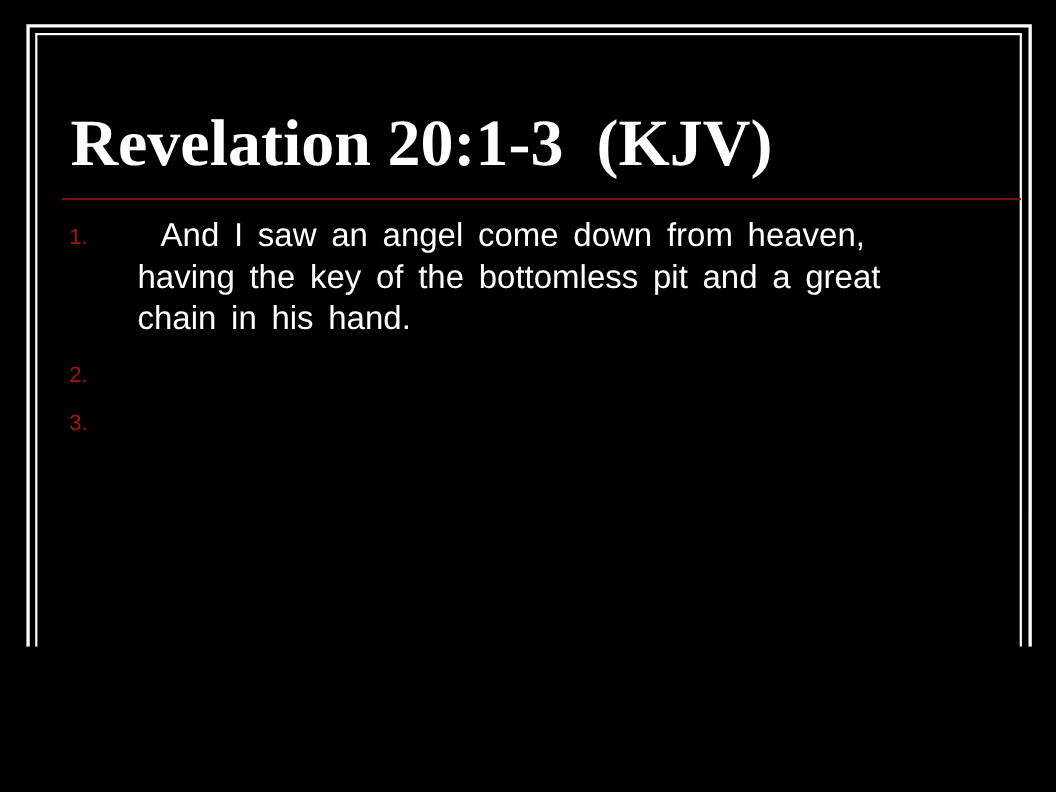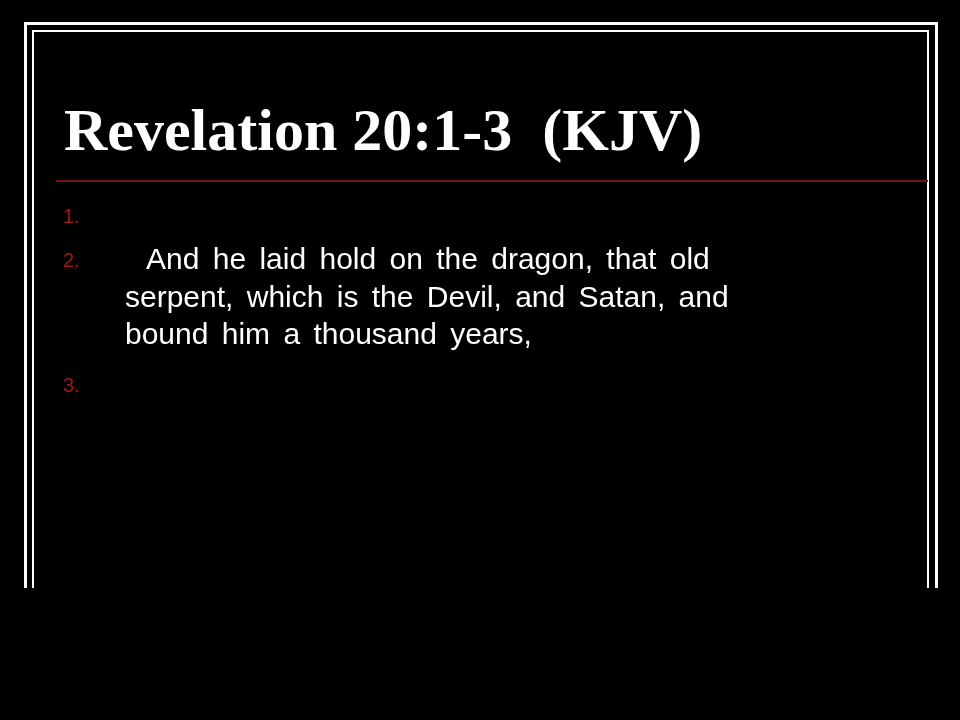--- a/index.html
+++ b/index.html
@@ -99,27 +99,27 @@
   <div class="frame-inner"></div>
 
   <h1 class="title">Revelation 20:1-3  (KJV)</h1>
 
   <div class="divider"></div>
 
   <ol class="verses">
 
     <li class="verse">
       <span class="num">1.</span>
+      <span class="text">And I saw an angel come down from heaven,
+having the key of the bottomless pit and a great
+chain in his hand.</span>
     </li>
 
     <li class="verse">
       <span class="num">2.</span>
-      <span class="text">And he laid hold on the dragon, that old
-serpent, which is the Devil, and Satan, and
-bound him a thousand years,</span>
     </li>
 
     <li class="verse">
       <span class="num">3.</span>
     </li>
 
   </ol>
 
 </div>
 

